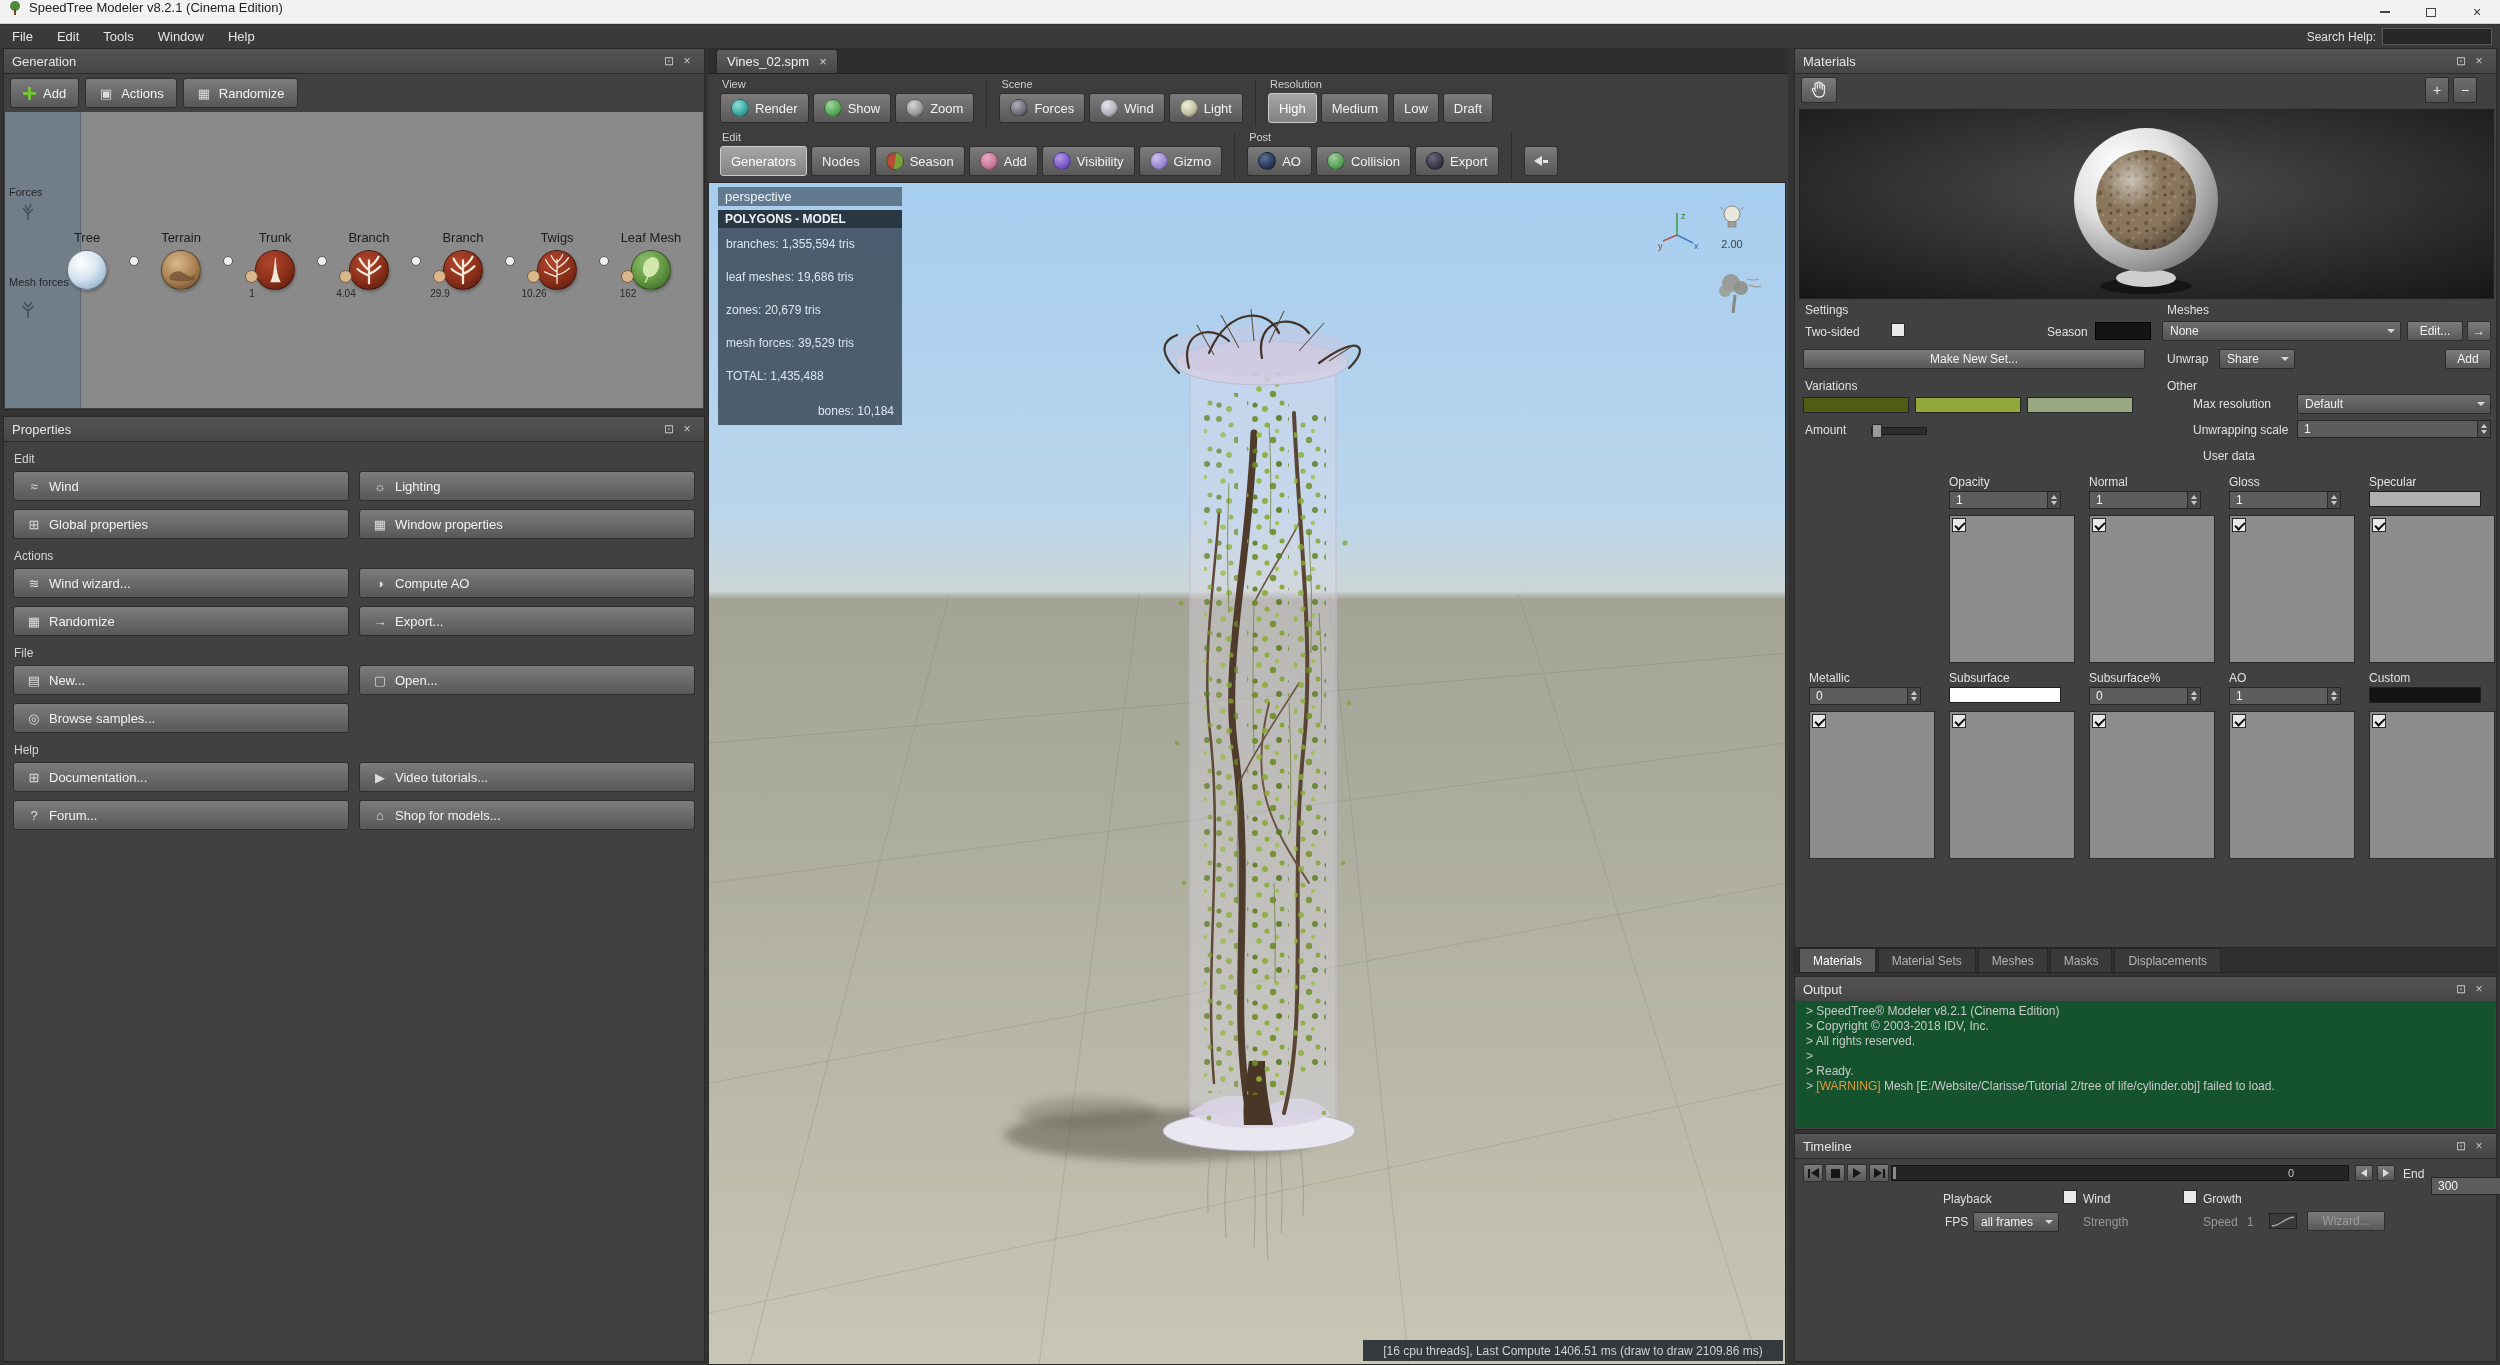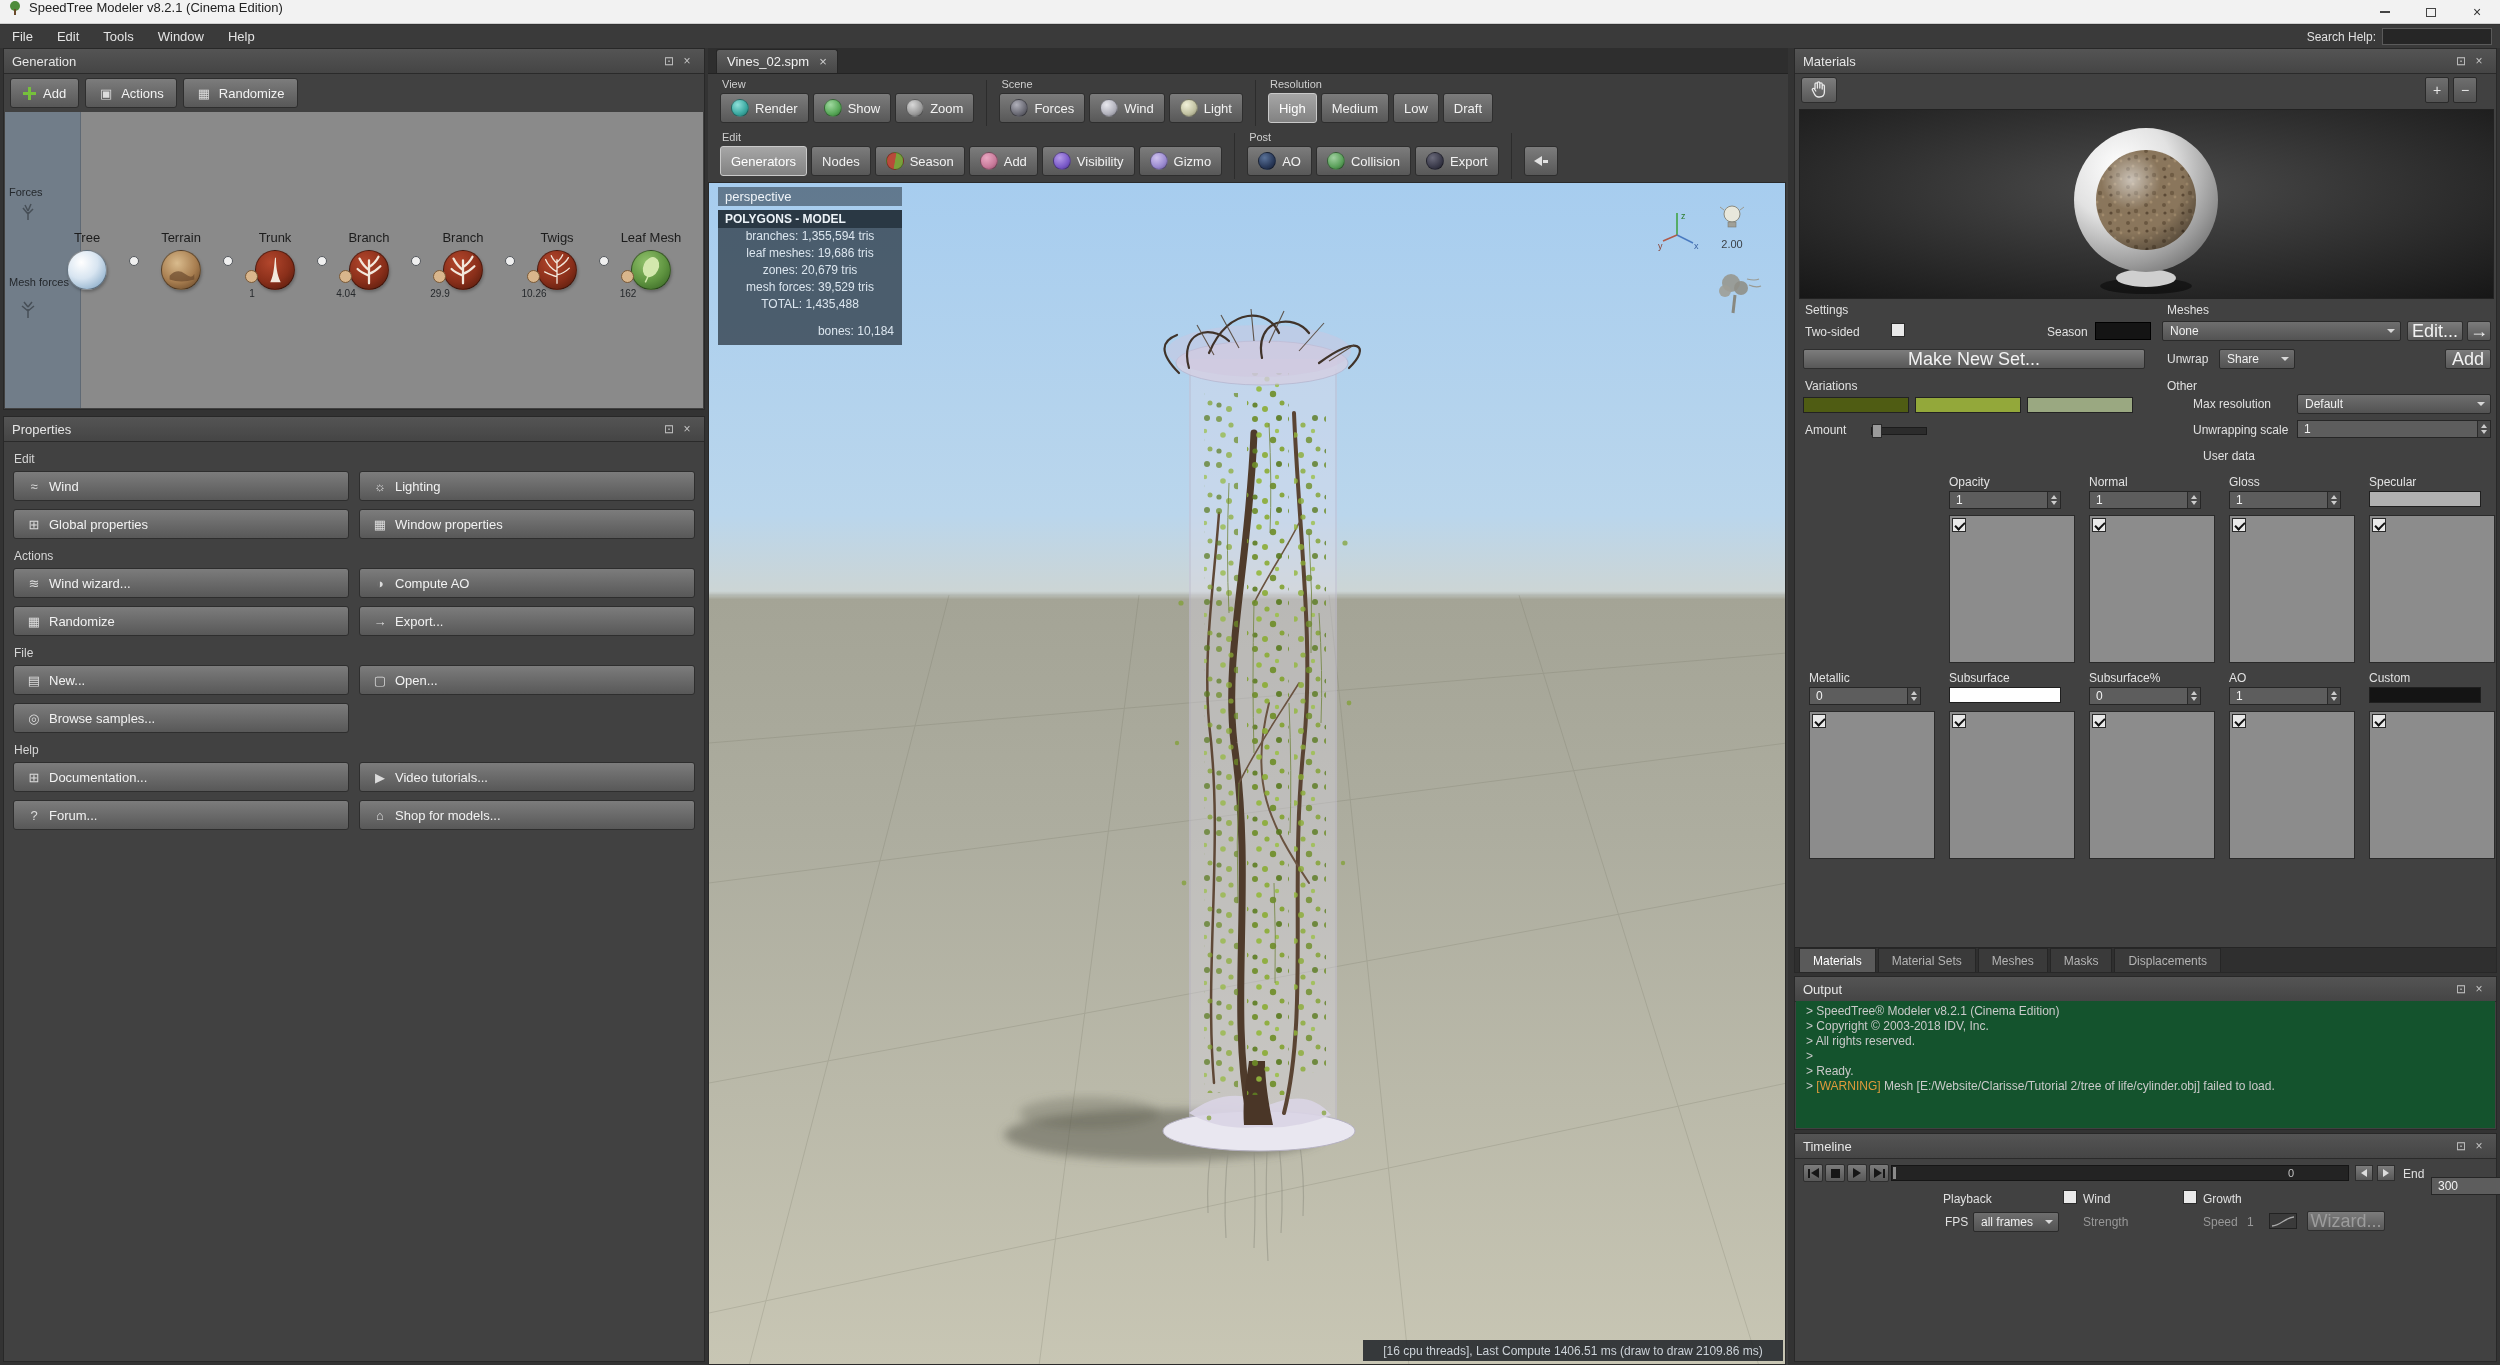--- a/index.html
+++ b/index.html
@@ -20,21 +20,21 @@
   .searchwrap input{width:110px;height:17px;background:#262626;border:1px solid #5a5a5a;color:#ddd;font-size:12px;padding:0 4px;font-family:"Liberation Sans",sans-serif}
 
   
   .panel{position:absolute;background:#414141;border:1px solid #282828}
   .phead{height:24px;background:linear-gradient(#545454,#454545);border-bottom:1px solid #2a2a2a;display:flex;align-items:center;padding:12px 8px;font-size:13px;color:#e6e6e6}
   .phead .sp{flex:1}
   .hicon{width:18px;text-align:center;color:#c4c4c4;font-size:12px}
 
   
   .btn{display:inline-flex;align-items:center;gap:7px;height:30px;padding:0 12px;background:linear-gradient(#7c7c7c,#585858);border:1px solid #2e2e2e;border-radius:3px;color:#f2f2f2;font-size:13px;white-space:nowrap}
-  .btn.sm{height:20px;font-size:18px;padding:0 10px;border-radius:2px}
+  .btn.sm{height:20px;font-size:12px;padding:0 10px;border-radius:2px}
   .btn.disabled{color:#9c9c9c}
   .picon{width:16px;text-align:center;color:#dcdcdc;font-size:13px}
   .dd{position:relative;display:inline-flex;align-items:center;background:linear-gradient(#6e6e6e,#535353);border:1px solid #2a2a2a;border-radius:2px;color:#f0f0f0;font-size:12px;padding:0 20px 0 7px;height:20px;white-space:nowrap}
   .dd::after{content:"";position:absolute;right:5px;top:50%;margin-top:-2px;border:4px solid transparent;border-top-color:#d8d8d8}
   .spinner{position:relative;background:#5d5d5d;border:1px solid #262626;height:18px;color:#f2f2f2;font-size:12px;display:flex;align-items:center;padding-left:6px}
   .spin{position:absolute;right:0;top:0;bottom:0;width:13px;background:#4a4a4a;border-left:1px solid #2a2a2a;display:flex;flex-direction:column;align-items:center;justify-content:center}
   .sa-up{width:0;height:0;border:3px solid transparent;border-bottom:4px solid #ccc;margin-bottom:2px}
   .sa-dn{width:0;height:0;border:3px solid transparent;border-top:4px solid #ccc}
   .cb{width:14px;height:14px;background:#e9e9e9;border:1px solid #2a2a2a;position:relative;display:inline-block}
   .cb.checked::after{content:"";position:absolute;left:2px;top:3px;width:8px;height:4px;border-left:2px solid #111;border-bottom:2px solid #111;transform:rotate(-45deg)}
@@ -99,21 +99,21 @@
   .c-coll{background:radial-gradient(circle at 35% 30%,#a0d0a0,#5aa05a 60%,#2e642e)}
   .c-export{background:radial-gradient(circle at 35% 30%,#6a6a7a,#3a3a4a 60%,#1c1c28)}
   .backbtn{width:34px;height:30px;margin-top:17px;background:linear-gradient(#7c7c7c,#585858);border:1px solid #2e2e2e;border-radius:3px;display:flex;align-items:center;justify-content:center;gap:1px}
   .arr-left{width:0;height:0;border-top:5px solid transparent;border-bottom:5px solid transparent;border-right:8px solid #e2e2e2}
   .arr-bar{width:5px;height:3px;background:#e2e2e2}
 
   .canvas3d{position:absolute;left:0;top:134px;width:1078px;height:1183px;border:1px solid #2a2a2a;overflow:hidden}
   .persp{position:absolute;left:9px;top:4px;width:184px;background:rgba(40,52,64,.55);color:#eef3f8;font-size:13px;padding:2px 7px}
   .statsbox{position:absolute;left:9px;top:27px;width:184px;background:rgba(40,52,64,.74);color:#dbe5ee;font-size:12px;padding-bottom:5px}
   .statsbox .st{background:rgba(22,32,42,.6);padding:2px 7px;font-weight:bold;color:#edf3f8}
-  .statsbox .sr{text-align:center;padding:0 8px;line-height:17px}
+  .statsbox .sr{text-align:left;padding:8px 8px;line-height:17px}
   .statsbox .sb{text-align:right;padding:0 8px;line-height:17px;margin-top:10px}
   .statusbar{position:absolute;right:2px;bottom:3px;width:420px;height:21px;background:rgba(28,32,38,.85);color:#ccd2d8;font-size:12px;display:flex;align-items:center;justify-content:center}
   .gizmo{position:absolute;left:948px;top:22px}
   .lightwidget{position:absolute;left:1006px;top:20px;text-align:center}
   .lightwidget .lv{font-size:11px;color:#3c4248;margin-top:1px}
   .windwidget{position:absolute;left:1004px;top:86px}
 
   
   #mats{left:1794px;top:48px;width:703px;height:925px}
   #mats .abs{position:absolute}

